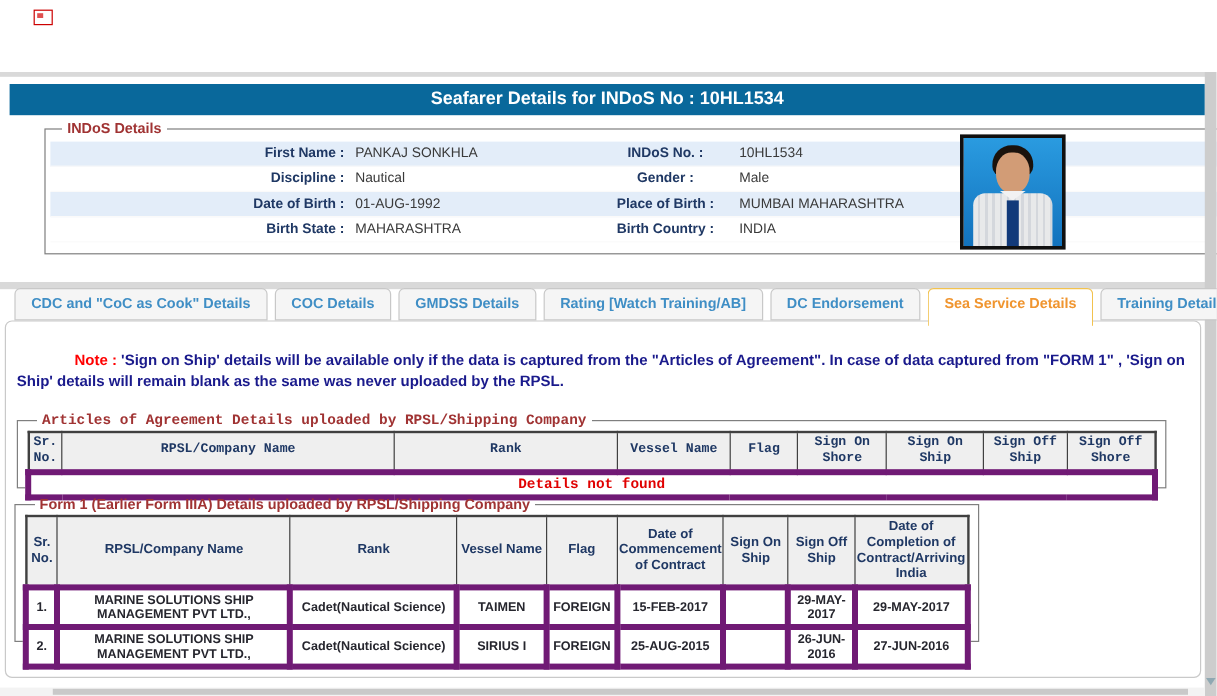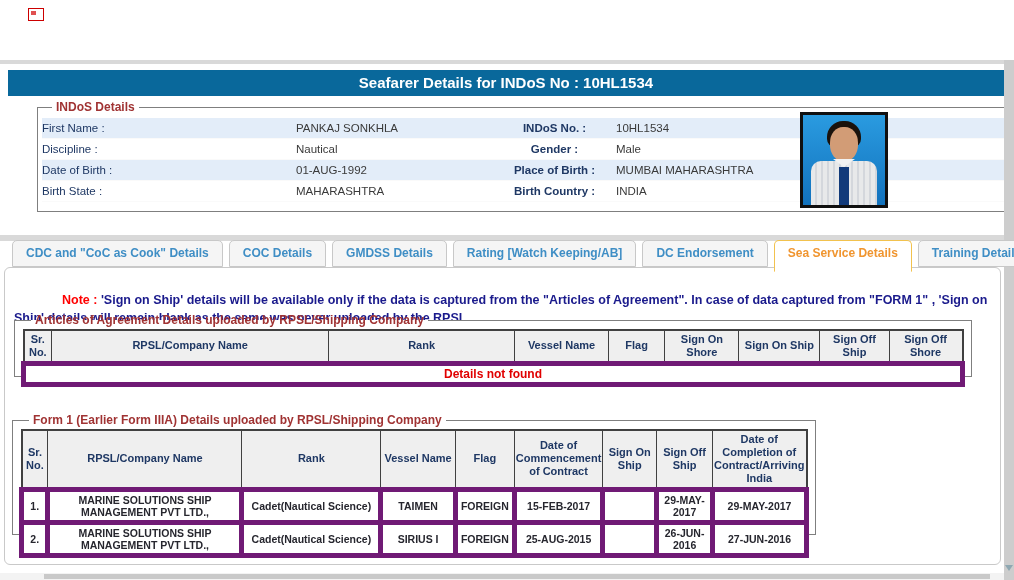--- a/index.html
+++ b/index.html
@@ -21,21 +21,21 @@
   .titlebar { position:absolute; left:8px; top:70px; width:996px; height:26px;
     background:#09689b; color:#ffffff; font-weight:bold; font-size:15px;
     text-align:center; line-height:26px; }
 
   
   fieldset { border:1px solid #7f7f7f; background:#fff; }
   legend { font-weight:bold; font-size:12px; color:#a03333; padding:0 4px; margin-left:10px; }
   #fs-indos { position:absolute; left:8px; top:100px; width:994px; height:112px; padding:4px 4px 6px 4px;margin-left:29px; }
   .info-row { display:flex; height:21px; line-height:20px; font-size:11.5px; border-bottom:1px solid #fafafa; }
   .info-row.alt { background:#e3edf9; }
-  .cell-label { width:245px; text-align:left; font-weight:normal; color:#1f3864; }
+  .cell-label { width:245px; text-align:right; font-weight:bold; color:#1f3864; }
   .cell-value { width:215px; padding-left:9px; color:#3a3a3a; }
   .cell-label2 { width:105px; text-align:center; font-weight:bold; color:#1f3864; }
   .cell-value2 { flex:1; padding-left:9px; color:#3a3a3a; }
 
   
   .photo { position:absolute; left:800px; top:112px; width:88px; height:96px;
     border:3px solid #101010; background:linear-gradient(#2a9be0,#1272bd); overflow:hidden; }
   .photo .hair { position:absolute; left:24px; top:6px; width:34px; height:26px; background:#1a120c; border-radius:16px 16px 8px 8px; }
   .photo .face { position:absolute; left:27px; top:12px; width:28px; height:34px; background:#d29c76; border-radius:46%; }
   .photo .shirt { position:absolute; left:8px; top:46px; width:66px; height:44px;
@@ -53,21 +53,21 @@
 
   
   .panel { position:absolute; left:4px; top:267px; width:997px; height:298px;
     border:1px solid #c9c9c9; border-radius:6px; background:#fff; z-index:1; }
 
   .note { position:absolute; left:14px; top:291px; width:978px;
     font-size:12.5px; font-weight:bold; line-height:1.45; z-index:2; }
   .note .red { color:#ff0000;margin-left:48px; }
   .note .blue { color:#1a1a8c; }
 
-  #fs-articles { position:absolute; left:14px; top:313px; width:958px; height:64px; padding:2px 6px 4px 6px; z-index:2; }
+  #fs-articles { position:absolute; left:14px; top:343px; width:958px; height:64px; padding:2px 6px 4px 6px; z-index:2;font-family:Liberation Mono, monospace; }
   #fs-form1 { position:absolute; left:12px; top:413px; width:804px; height:122px; padding:2px 6px 4px 6px; z-index:2; }
 
   table { width:100%; border-collapse:collapse; border:2px solid #404040; background:#fff; }
   th { background:#efefef; color:#1f3864; font-weight:bold; font-size:11px;
     border:1px solid #404040; padding:2px 1px; line-height:1.18; text-align:center; }
   td { border:5px solid #701a75; font-size:10.5px; font-weight:bold; color:#26262e; padding:2px 3px; }
   td.c { text-align:center; }
   td.l { text-align:center; }
   .notfound { color:#e00000; font-weight:bold; font-size:12px; text-align:center; padding:1px; }
 
@@ -122,21 +122,21 @@
     <div class="face"></div>
     <div class="shirt"></div>
     <div class="collar"></div>
     <div class="tie"></div>
   </div>
 
   <div class="tabs">
     <div class="tab">CDC and "CoC as Cook" Details</div>
     <div class="tab">COC Details</div>
     <div class="tab">GMDSS Details</div>
-    <div class="tab">Rating [Watch Keeping/AB]</div>
+    <div class="tab">Rating [Watch Training/AB]</div>
     <div class="tab">DC Endorsement</div>
     <div class="tab active">Sea Service Details</div>
     <div class="tab">Training Details</div>
   </div>
 
   <div class="panel"></div>
 
   <div class="note">
     <span class="red">Note : </span><span class="blue">'Sign on Ship' details will be available only if the data is captured from the "Articles of Agreement". In case of data captured from "FORM 1" , 'Sign on Ship' details will remain blank as the same was never uploaded by the RPSL.</span>
   </div>

